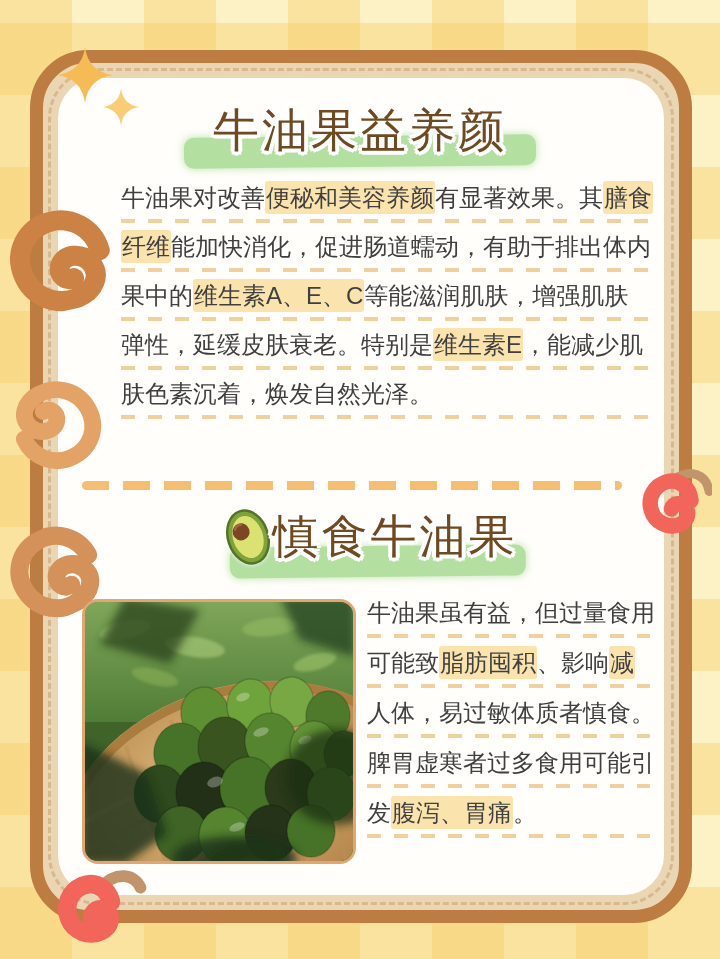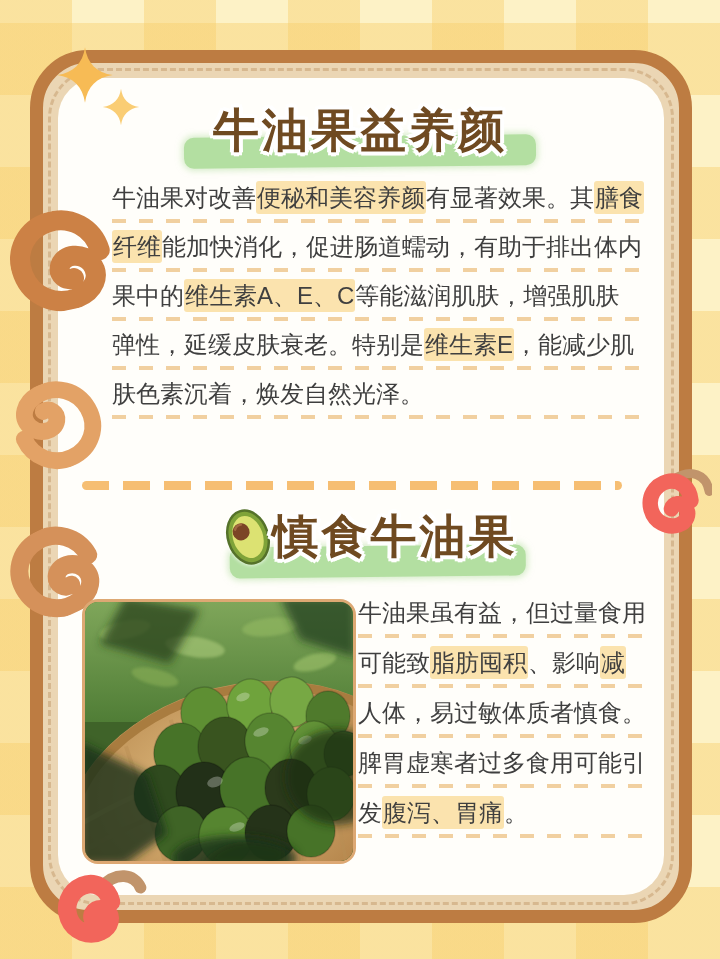--- a/index.html
+++ b/index.html
@@ -30,35 +30,35 @@
   .t2{top:506px;height:76px;}
   .green-bar{
     position:absolute;left:50%;background:#B3DFA1;border-radius:10px;
     transform:translateX(-50%) rotate(-.6deg);z-index:0;
     box-shadow:0 0 6px 2px rgba(179,223,161,.55);
   }
   .t1 .green-bar{top:36px;width:352px;height:31px;}
   .t2 .green-bar{top:40px;width:296px;height:31px;transform:translateX(-44%) rotate(-.6deg);}
   .big-title{
     position:relative;z-index:2;margin:0;display:inline-block;
-    font-size:46px;font-weight:700;color:#6F4A21;letter-spacing:3px;
+    font-size:46px;font-weight:400;color:#6F4A21;letter-spacing:3px;
     text-shadow:-3px -3px 0 #fff,3px -3px 0 #fff,-3px 3px 0 #fff,3px 3px 0 #fff,
                 0 -4px 0 #fff,0 4px 0 #fff,-4px 0 0 #fff,4px 0 0 #fff;
   }
   .t2-row{position:relative;z-index:2;display:inline-flex;align-items:center;transform:translateX(10px);}
   .avo-icon{width:50px;height:60px;display:inline-block;filter:drop-shadow(0 0 2px #fff);}
 
   
   .para{position:absolute;color:#3F3F3F;font-size:24px;}
   .p1{left:112px;top:176px;width:538px;}
   .p2{left:358px;top:590px;width:292px;}
   .tline{
     position:relative;height:49px;line-height:44px;white-space:nowrap;
     background:repeating-linear-gradient(90deg,#F1D0A0 0 14px,rgba(0,0,0,0) 14px 27px);
-    background-size:100% 4px;background-position:0 calc(100% - 2px);background-repeat:no-repeat;
+    background-size:100% 4px;background-position:0 calc(100% - 2px);background-repeat:no-repeat;margin-left:9px;
   }
   .p2 .tline{height:50px;line-height:45px;}
   .hl{background:#FBE3AE;padding:3px 1px;border-radius:3px;}
 
   
   .divider{
     position:absolute;left:82px;top:481px;width:540px;height:9px;border-radius:5px;
     background:repeating-linear-gradient(90deg,#F6BE72 0 27px,rgba(0,0,0,0) 27px 41px);
   }
 

